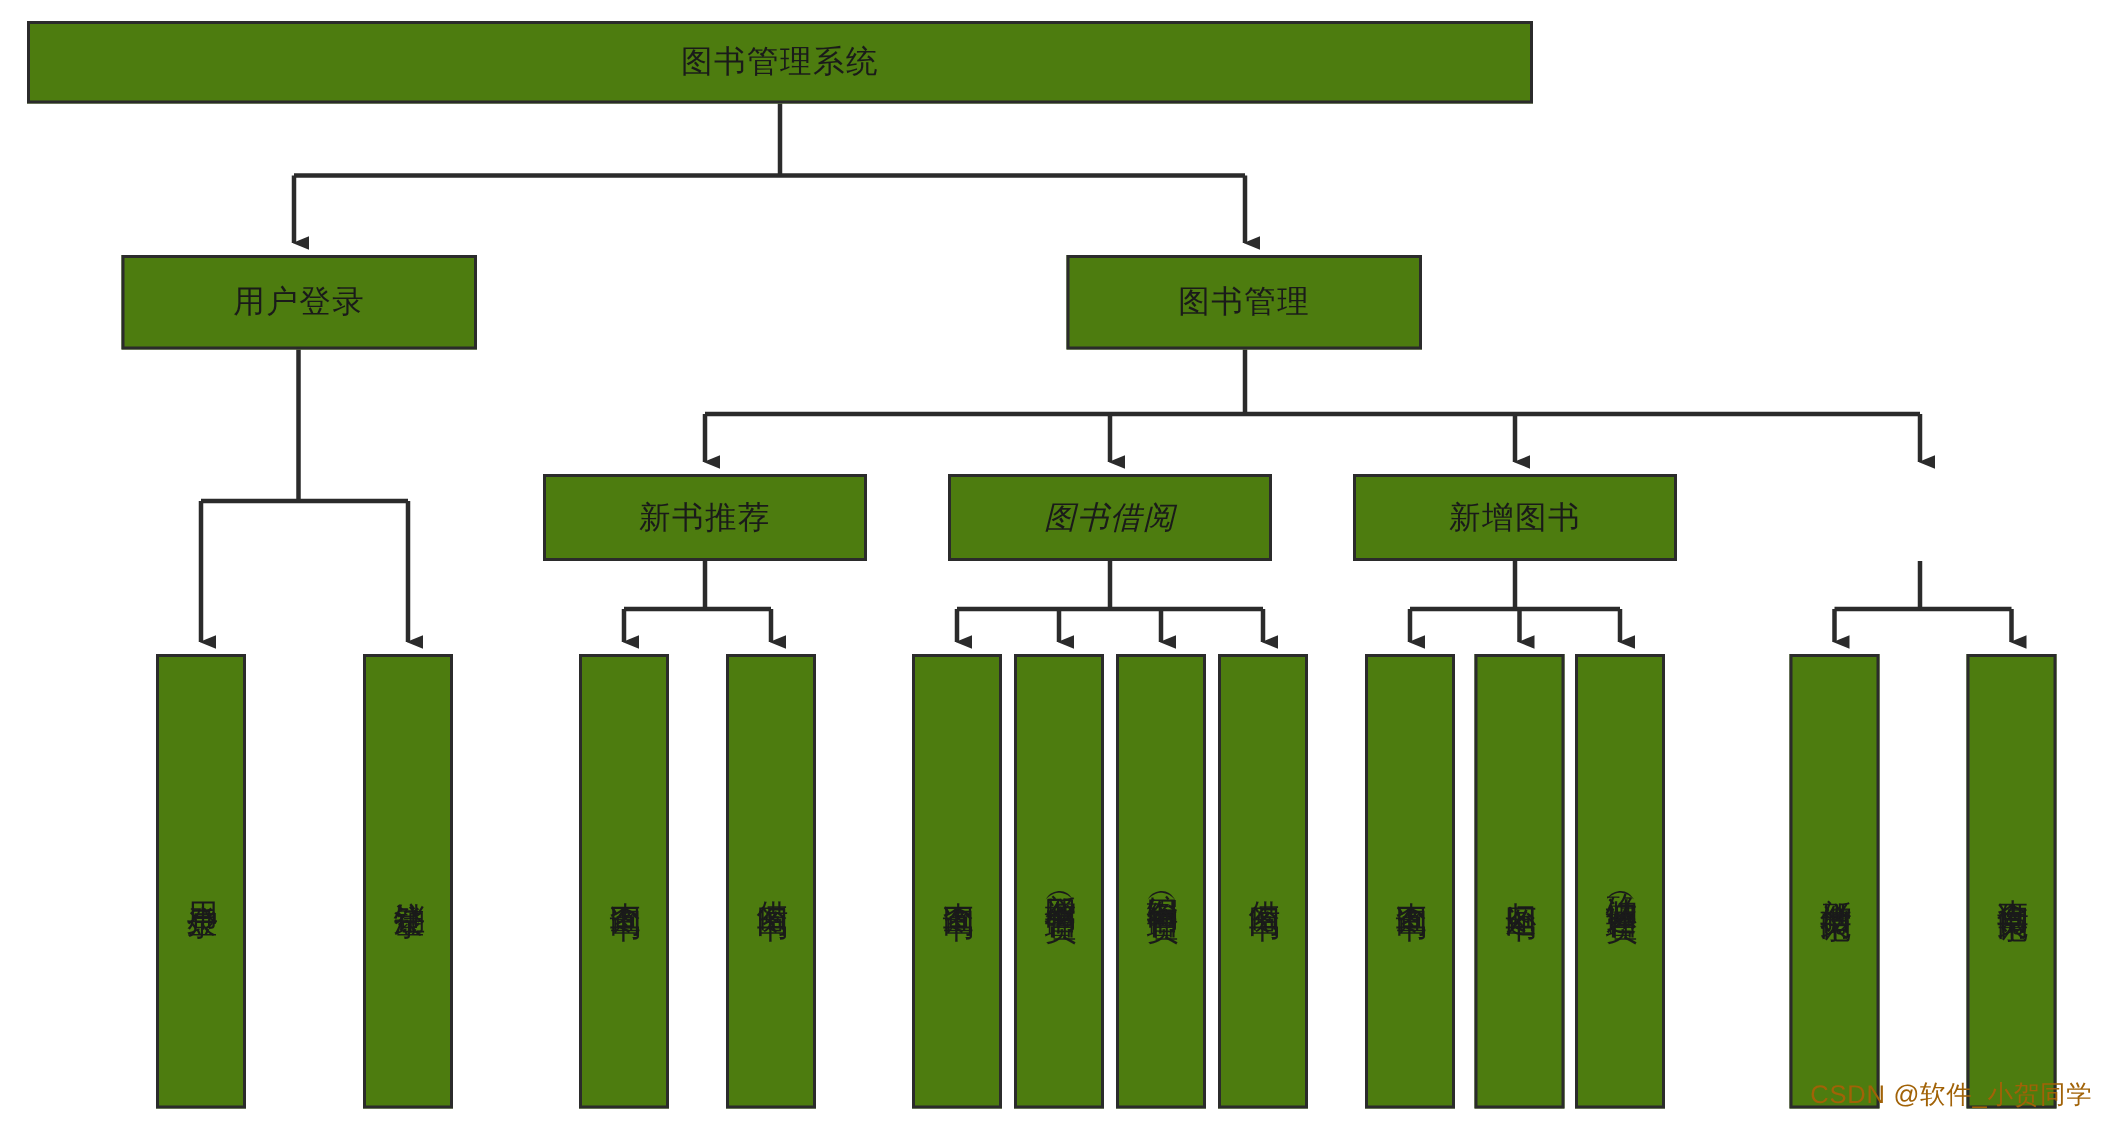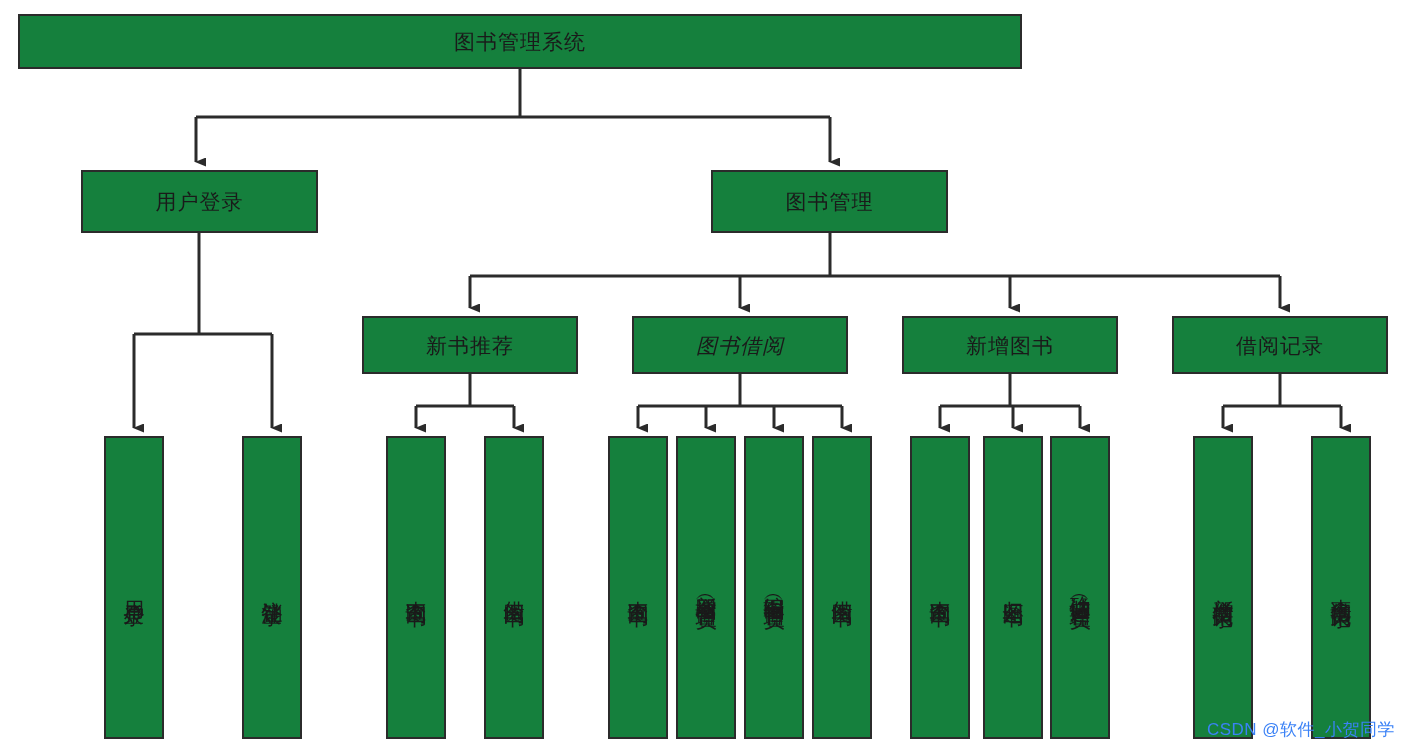--- a/index.html
+++ b/index.html
@@ -21,21 +21,21 @@
     position: absolute;
     left: 0;
     top: 0;
     width: 1405px;
     height: 747px;
   }
   .node {
     position: absolute;
     box-sizing: border-box;
     border: 2px solid #2b2b2b;
-    background: #15803d;
+    background: #4d7c0f;
     display: flex;
     align-items: center;
     justify-content: center;
     color: #1a1a1a;
   }
   .node.horizontal {
     font-size: 21px;
     letter-spacing: 1px;
   }
   .node.vertical {
@@ -56,21 +56,21 @@
   }
   .htext {
     white-space: nowrap;
     line-height: 1;
   }
   #watermark {
     position: absolute;
     right: 10px;
     bottom: 6px;
     font-size: 17px;
-    color: #3b82f6;
+    color: #a16207;
     white-space: nowrap;
     letter-spacing: 0.5px;
   }
 </style>
 </head>
 <body>
 
 <div id="canvas">
 
   <svg class="diagram-svg" viewBox="0 0 1405 747" xmlns="http://www.w3.org/2000/svg">
@@ -139,23 +139,20 @@
 
   <div class="node horizontal" style="left:711px; top:170px; width:237px; height:63px;">
     <span class="htext">图书管理</span>
   </div>
   <div class="node horizontal" style="left:632px; top:316px; width:216px; height:58px;font-style:italic;">
     <span class="htext">图书借阅</span>
   </div>
   <div class="node horizontal" style="left:902px; top:316px; width:216px; height:58px;">
     <span class="htext">新增图书</span>
   </div>
-  <div class="node horizontal" style="left:1172px; top:316px; width:216px; height:58px;">
-    <span class="htext">借阅记录</span>
-  </div>
 
   <div class="node vertical" style="left:104px; top:436px; width:60px; height:303px;">
     <span class="vtext">用户登录</span>
   </div>
   <div class="node vertical" style="left:242px; top:436px; width:60px; height:303px;">
     <span class="vtext">注销登录</span>
   </div>
 
   <div class="node vertical" style="left:386px; top:436px; width:60px; height:303px;">
     <span class="vtext">查询图书</span>

